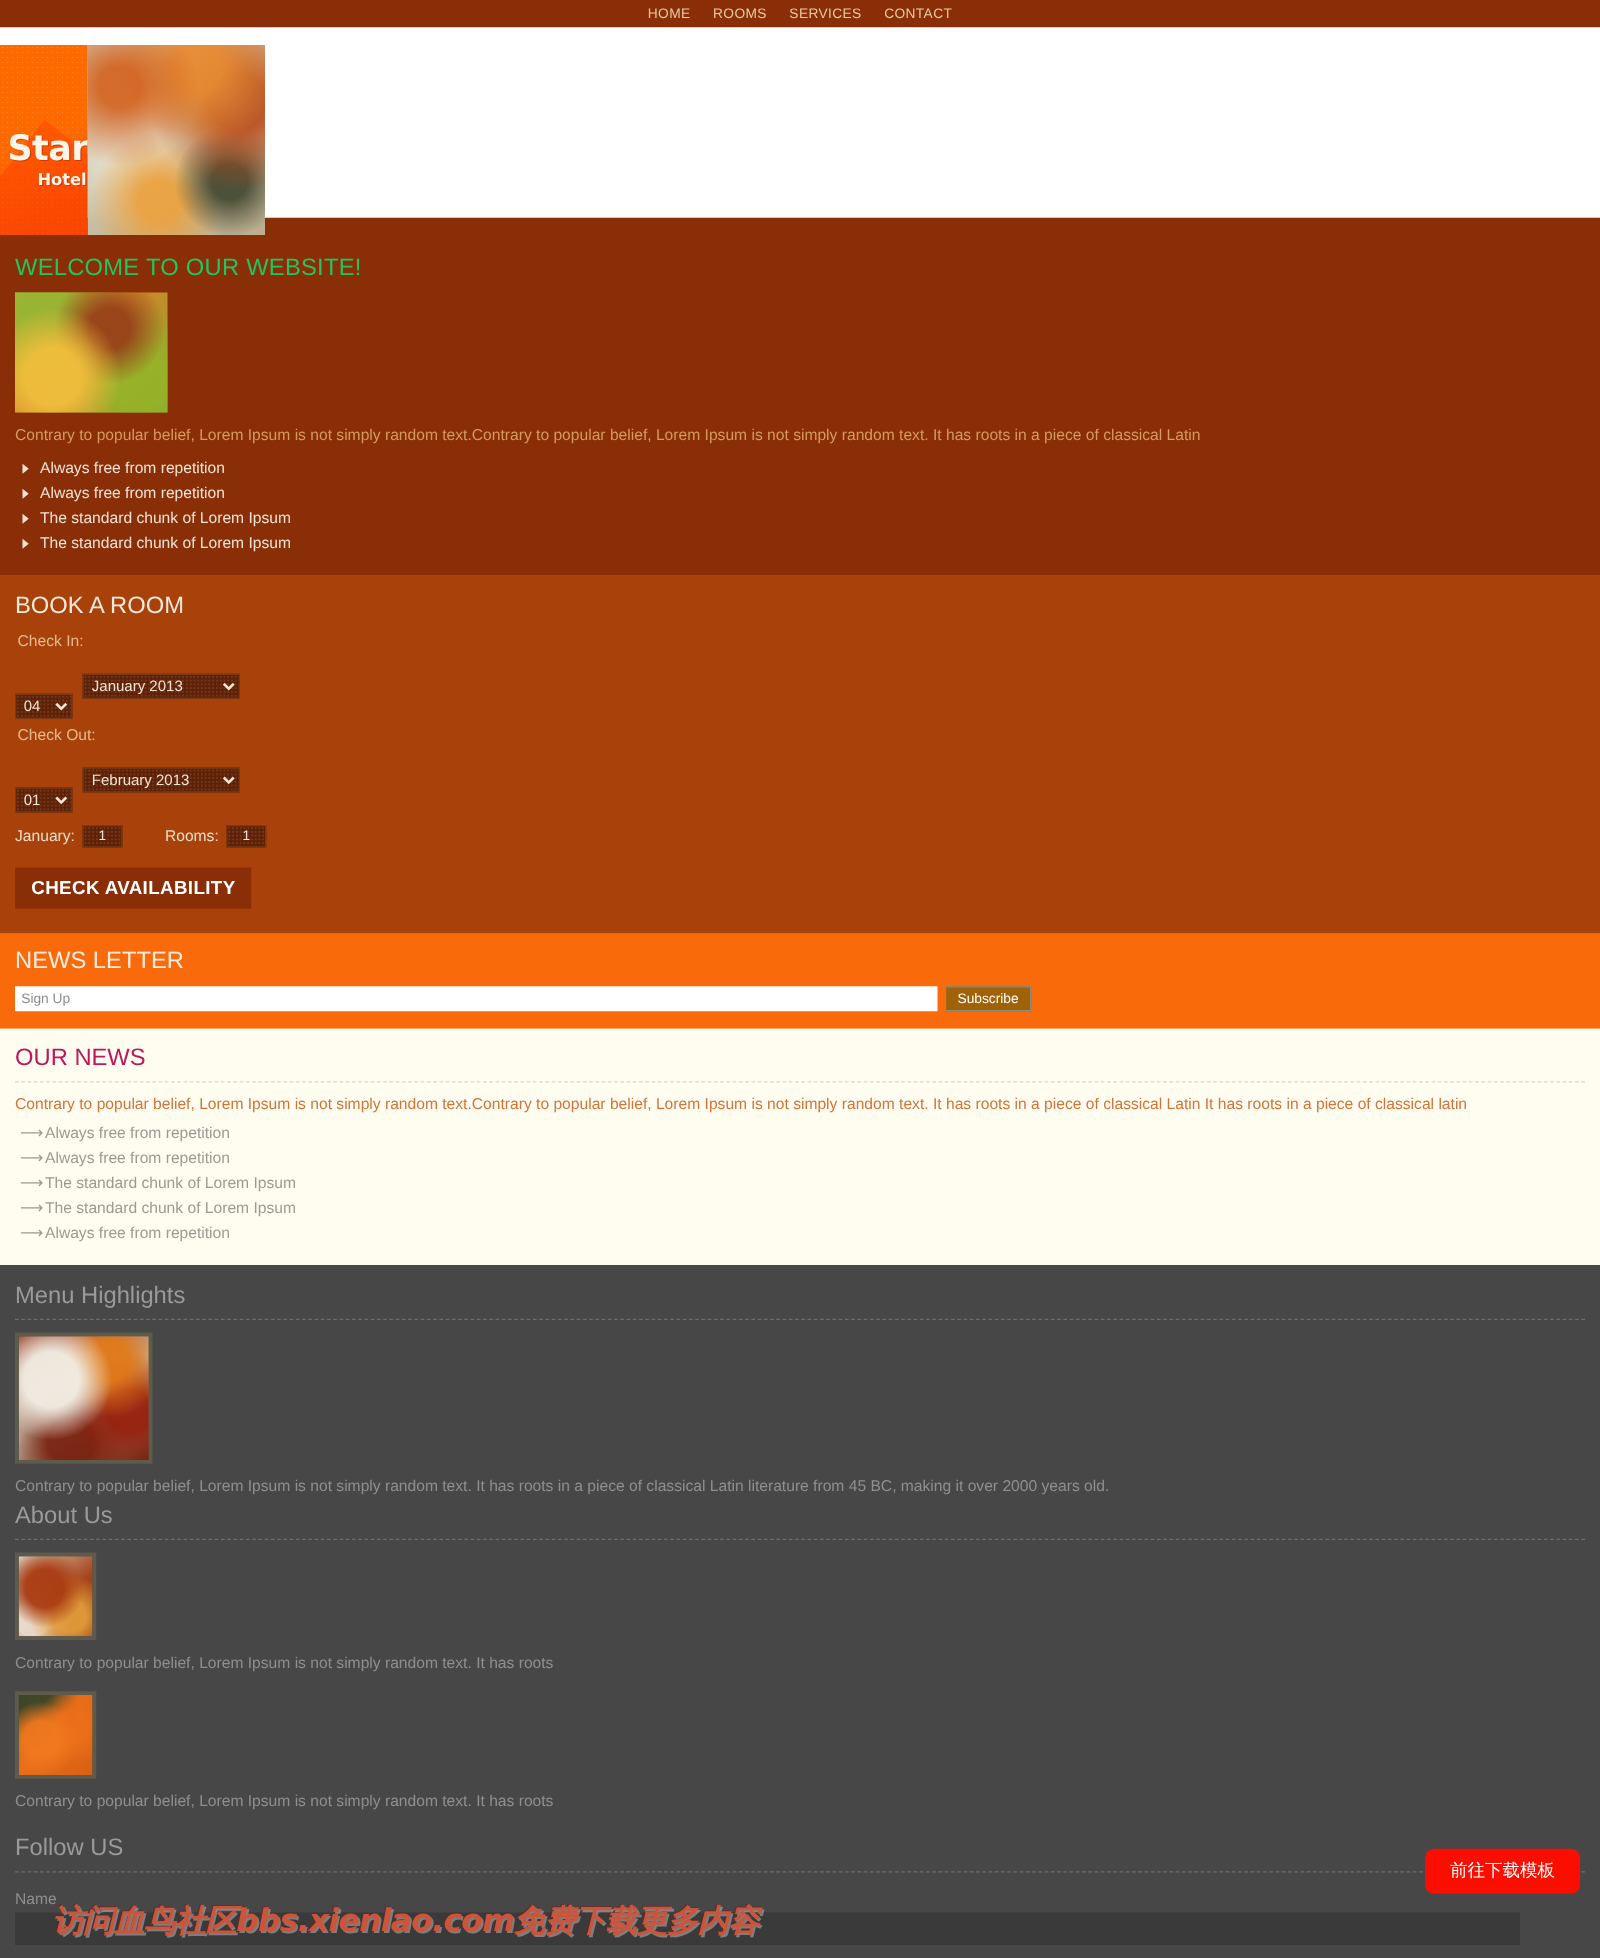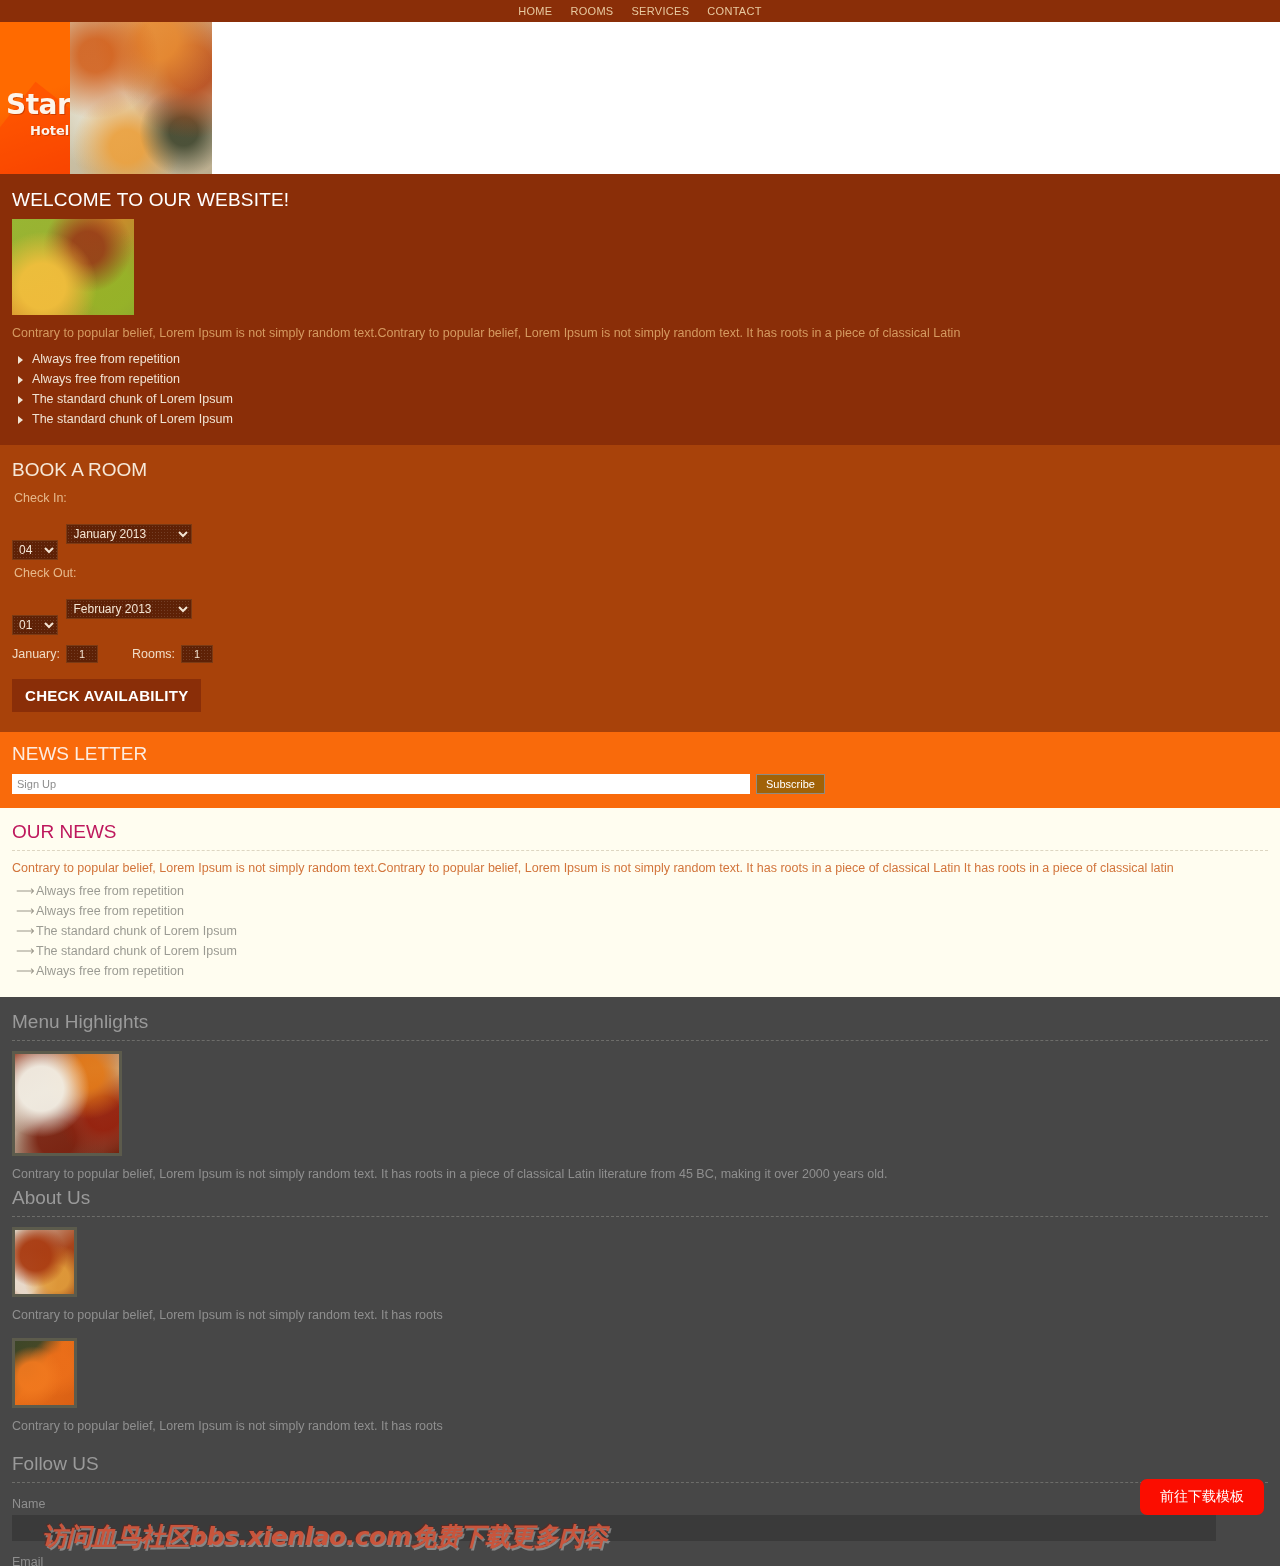--- a/index.html
+++ b/index.html
@@ -29,21 +29,21 @@
 
   
   .header{
     height:152px;
     background:#ffffff;
     position:relative;
     border-bottom:0;
   }
   .logo-block{
     position:absolute;
-    left:0; top:0;
+    left:0; top:14px;
     width:212px; height:152px;
     display:flex;
   }
   .logo-left{
     width:70px; height:100%;
     background:linear-gradient(160deg,#ff6a00 0%,#ff6a00 48%,#f04400 100%);
     position:relative;
     overflow:hidden;
   }
   .logo-left::before{
@@ -94,24 +94,24 @@
       radial-gradient(circle at 25% 55%, rgba(228,224,206,.95) 0 16%, transparent 48%),
       linear-gradient(150deg,#d8d2bc 0%,#cfc7ad 40%,#bcae8f 100%);
   }
 
   
   .welcome{
     background:#8a2e08;
     padding:10px 12px 16px 12px;
   }
   .sec-title-lite{
-    color:#ffffff;
+    color:#22c55e;
     font-size:19px;
     font-weight:normal;
-    margin:5px 0 8px 0;
+    margin:20px 0 8px 0;
     letter-spacing:.2px;
   }
   .welcome-photo{
     width:122px; height:96px;
     background:
       radial-gradient(circle at 25% 70%, rgba(240,190,60,.95) 0 20%, transparent 48%),
       radial-gradient(circle at 62% 30%, rgba(150,60,24,.9) 0 16%, transparent 44%),
       radial-gradient(circle at 80% 72%, rgba(150,180,40,.9) 0 18%, transparent 48%),
       radial-gradient(circle at 12% 18%, rgba(150,180,50,.9) 0 20%, transparent 50%),
       linear-gradient(135deg,#a6bf3a 0%,#cf8a2a 45%,#87a330 100%);

